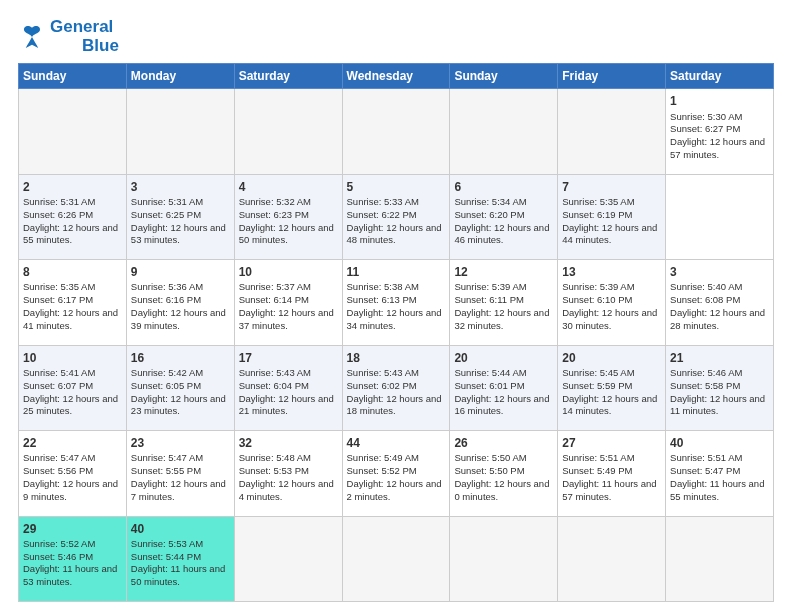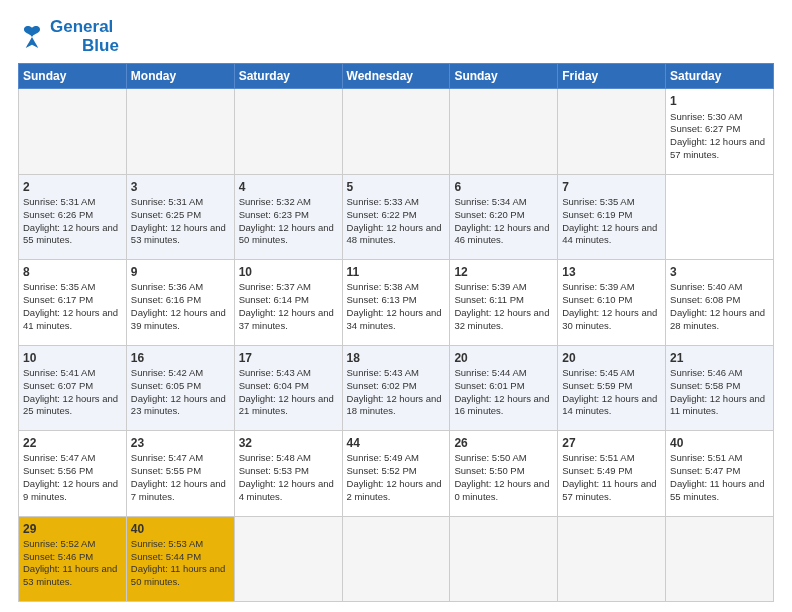--- a/index.html
+++ b/index.html
@@ -79,21 +79,21 @@
     .day-num {
       font-size: 12px;
       font-weight: bold;
       display: block;
       margin-bottom: 1px;
     }
     .empty {
       background: #f5f5f5 !important;
     }
     .calendar tbody tr:last-child td {
-      background: #eab308;
+      background: #5eead4;
     }
   </style>
 </head>
 <body>
 
 <div class="page">
   <div class="header">
     <div class="logo">
       <svg class="logo-bird" viewBox="0 0 36 36">
         <path d="M18 6 C22 2, 30 4, 28 10 C26 14, 20 14, 18 18 C16 14, 10 14, 8 10 C6 4, 14 2, 18 6Z" fill="#1a6fba"></path>

